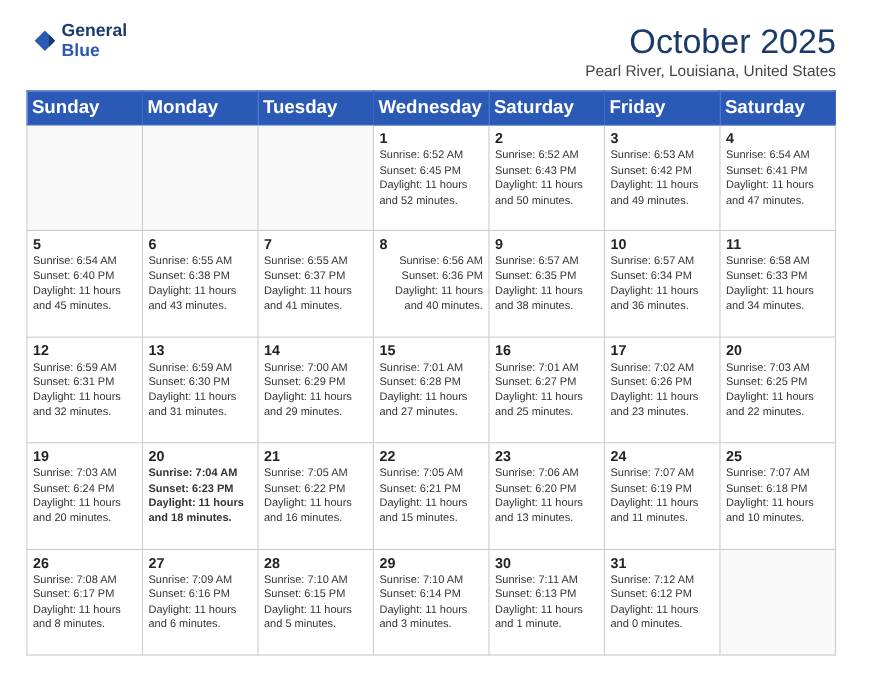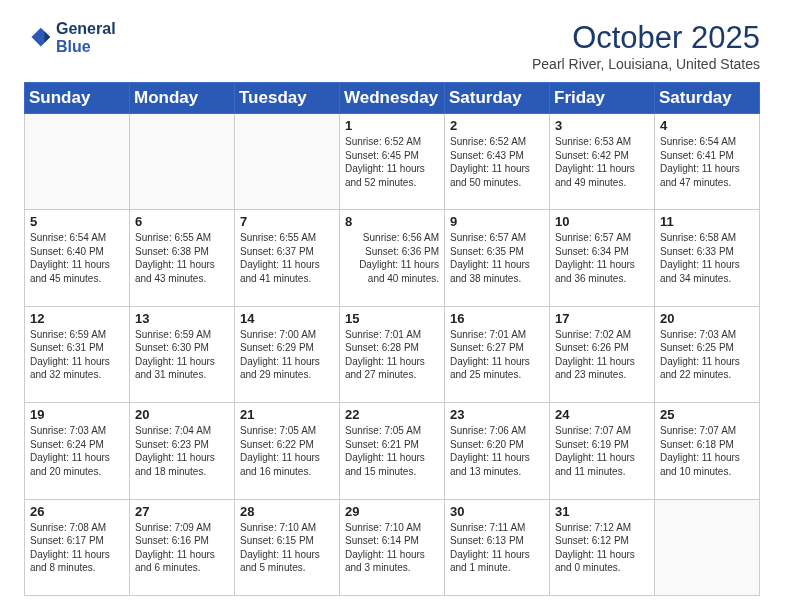--- a/index.html
+++ b/index.html
@@ -254,21 +254,21 @@
         <tr>
           <td>
             <span class="day-num">19</span>
             <div class="day-info" style="white-space: pre-line;">Sunrise: 7:03 AM
 Sunset: 6:24 PM
 Daylight: 11 hours
 and 20 minutes.</div>
           </td>
           <td>
             <span class="day-num">20</span>
-            <div class="day-info" style="white-space: pre-line;">Sunrise: 7:04 AM
+            <div class="day-info" style="white-space: pre-line; font-weight: bold;">Sunrise: 7:04 AM
 Sunset: 6:23 PM
 Daylight: 11 hours
 and 18 minutes.</div>
           </td>
           <td>
             <span class="day-num">21</span>
             <div class="day-info" style="white-space: pre-line;">Sunrise: 7:05 AM
 Sunset: 6:22 PM
 Daylight: 11 hours
 and 16 minutes.</div>

